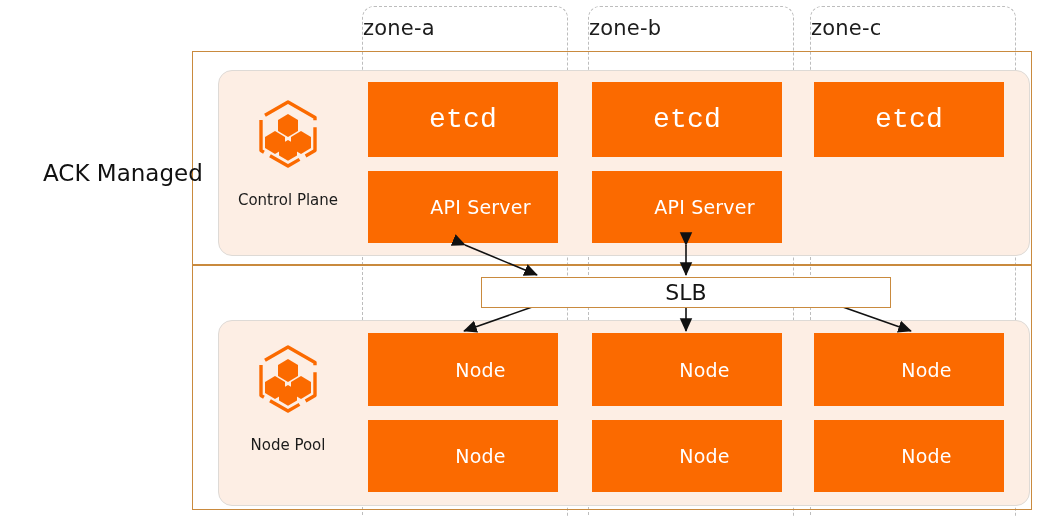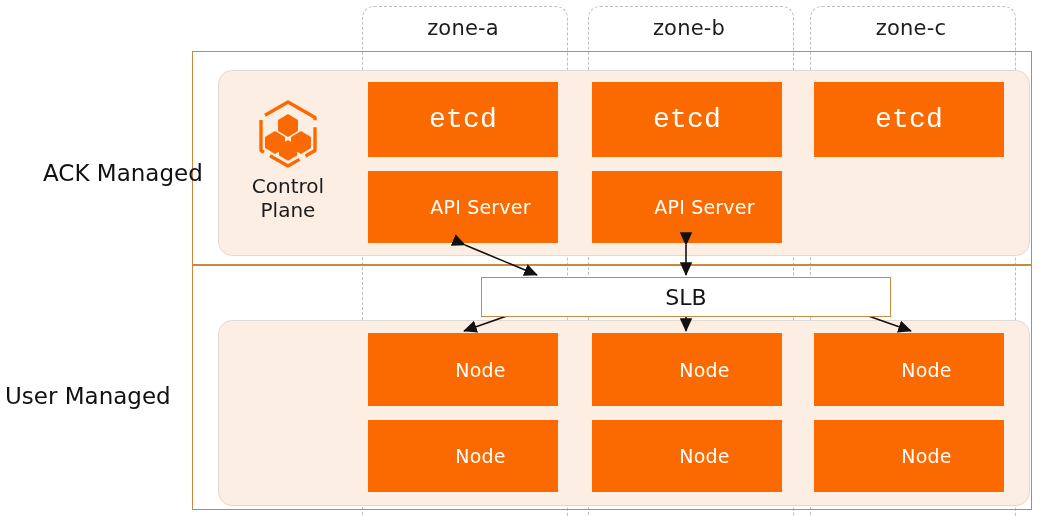--- a/index.html
+++ b/index.html
@@ -23,21 +23,21 @@
     border-bottom: none;
     border-radius: 12px 12px 0 0;
     background: transparent;
     box-sizing: border-box;
   }
   .zone-label {
     position: absolute;
     top: 9px;
     left: 0;
     right: 4px;
-    text-align: center;
+    text-align: left;
     font-size: 21px;
     color: #1d1d1d;
     letter-spacing: 0.2px;
   }
 
   
   .managed-frame {
     position: absolute;
     border: 1.4px solid #c98a3e;
     box-sizing: border-box;
@@ -65,22 +65,22 @@
   .pool-block {
     position: absolute;
     text-align: center;
   }
   .pool-icon {
     display: block;
     margin: 0 auto;
   }
   .pool-caption {
     display: block;
-    margin-top: 2px;
-    font-size: 20px;
+    margin-top: 19px;
+    font-size: 15px;
     color: #1b1b1b;
   }
 
   
   .svc {
     position: absolute;
     background: #fb6a00;
     color: #ffffff;
     display: flex;
     align-items: center;
@@ -151,35 +151,46 @@
   <div class="svc big" style="left:368px; top:82px; width:190px; height:75px;">etcd</div>
   <div class="svc mid" style="left:368px; top:171px; width:190px; height:72px;">API Server</div>
 
   <div class="svc big" style="left:592px; top:82px; width:190px; height:75px;">etcd</div>
   <div class="svc mid" style="left:592px; top:171px; width:190px; height:72px;">API Server</div>
 
   <div class="svc big" style="left:814px; top:82px; width:190px; height:75px;">etcd</div>
 
   <div class="managed-frame" style="left:192px; top:265px; width:840px; height:245px;"></div>
 
-  <div class="side-label" style="left:5px; top:383px;">User Managed</div>
 
   <div class="panel" style="left:218px; top:320px; width:812px; height:186px;"></div>
 
+  <div class="pool-block" style="left:228px; top:345px; width:120px;">
+    <span class="pool-icon">
+      <svg width="62" height="68" viewBox="0 0 62 68" fill="none" xmlns="http://www.w3.org/2000/svg">
+        <path d="M31 2 L58 17.5 L58 50.5 L31 66 L4 50.5 L4 17.5 Z" stroke="#fb6a00" stroke-width="3.4" fill="none" stroke-linejoin="round" stroke-dasharray="34 7"></path>
+        <path d="M31 14 L41 20 L41 31 L31 37 L21 31 L21 20 Z" fill="#fb6a00"></path>
+        <path d="M18 31 L28 37 L28 48 L18 54 L8 48 L8 37 Z" fill="#fb6a00"></path>
+        <path d="M44 31 L54 37 L54 48 L44 54 L34 48 L34 37 Z" fill="#fb6a00"></path>
+        <path d="M31 40 L40 45.2 L40 55.6 L31 60.8 L22 55.6 L22 45.2 Z" fill="#fb6a00"></path>
+      </svg>
+    </span>
+    <span class="pool-caption">Node Pool</span>
+  </div>
 
   <div class="svc mid" style="left:368px; top:333px; width:190px; height:73px;">Node</div>
   <div class="svc mid" style="left:368px; top:420px; width:190px; height:72px;">Node</div>
 
   <div class="svc mid" style="left:592px; top:333px; width:190px; height:73px;">Node</div>
   <div class="svc mid" style="left:592px; top:420px; width:190px; height:72px;">Node</div>
 
   <div class="svc mid" style="left:814px; top:333px; width:190px; height:73px;">Node</div>
   <div class="svc mid" style="left:814px; top:420px; width:190px; height:72px;">Node</div>
 
-  <div class="slb" style="left:481px; top:277px; width:410px; height:40px;">SLB</div>
+  <div class="slb" style="left:481px; top:277px; width:410px; height:31px;">SLB</div>
 
   <svg class="arrows" viewBox="0 0 1060 516" xmlns="http://www.w3.org/2000/svg">
     <defs>
       <marker id="ah" markerWidth="9" markerHeight="9" refX="8" refY="4.5" orient="auto" markerUnits="strokeWidth">
         <path d="M0,0.6 L8.6,4.5 L0,8.4 z" fill="#111111"></path>
       </marker>
     </defs>
     <g stroke="#111111" stroke-width="1.6" fill="none" marker-start="url(#ah)" marker-end="url(#ah)">
 
       <line x1="465" y1="245" x2="537" y2="275"></line>

